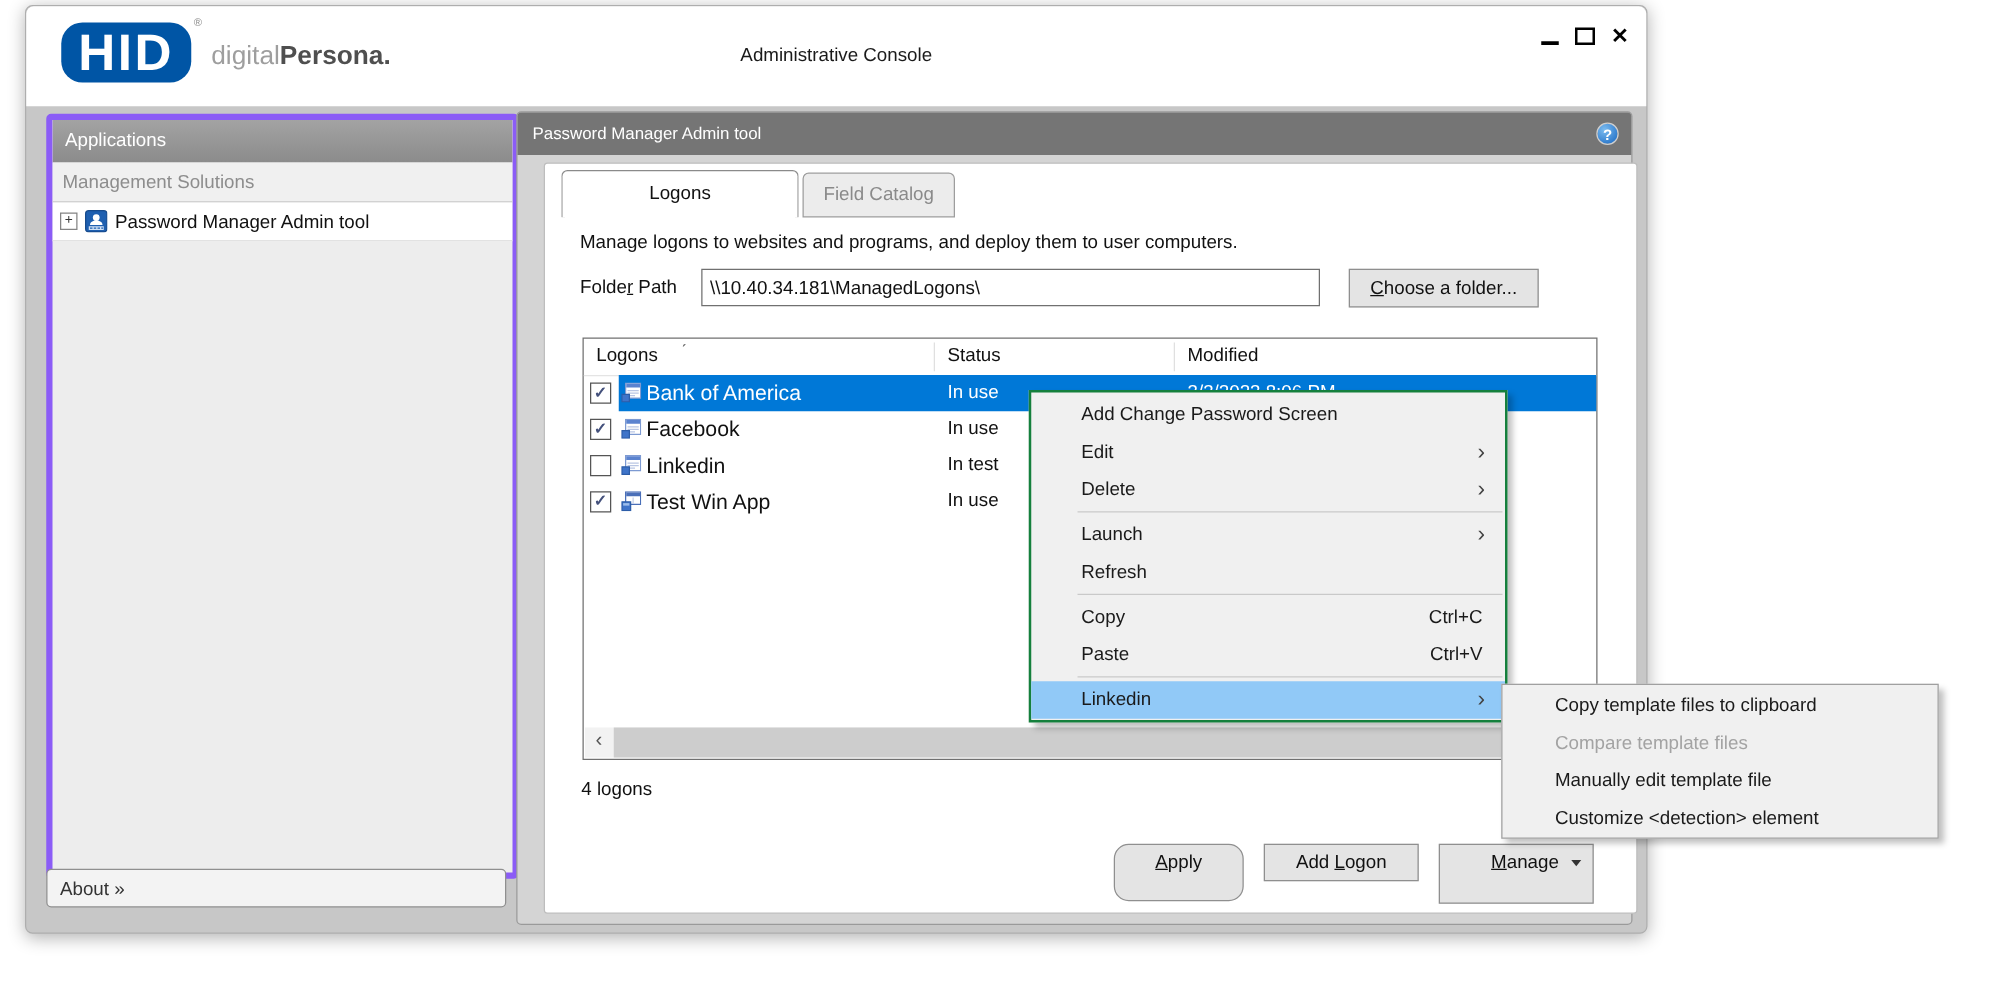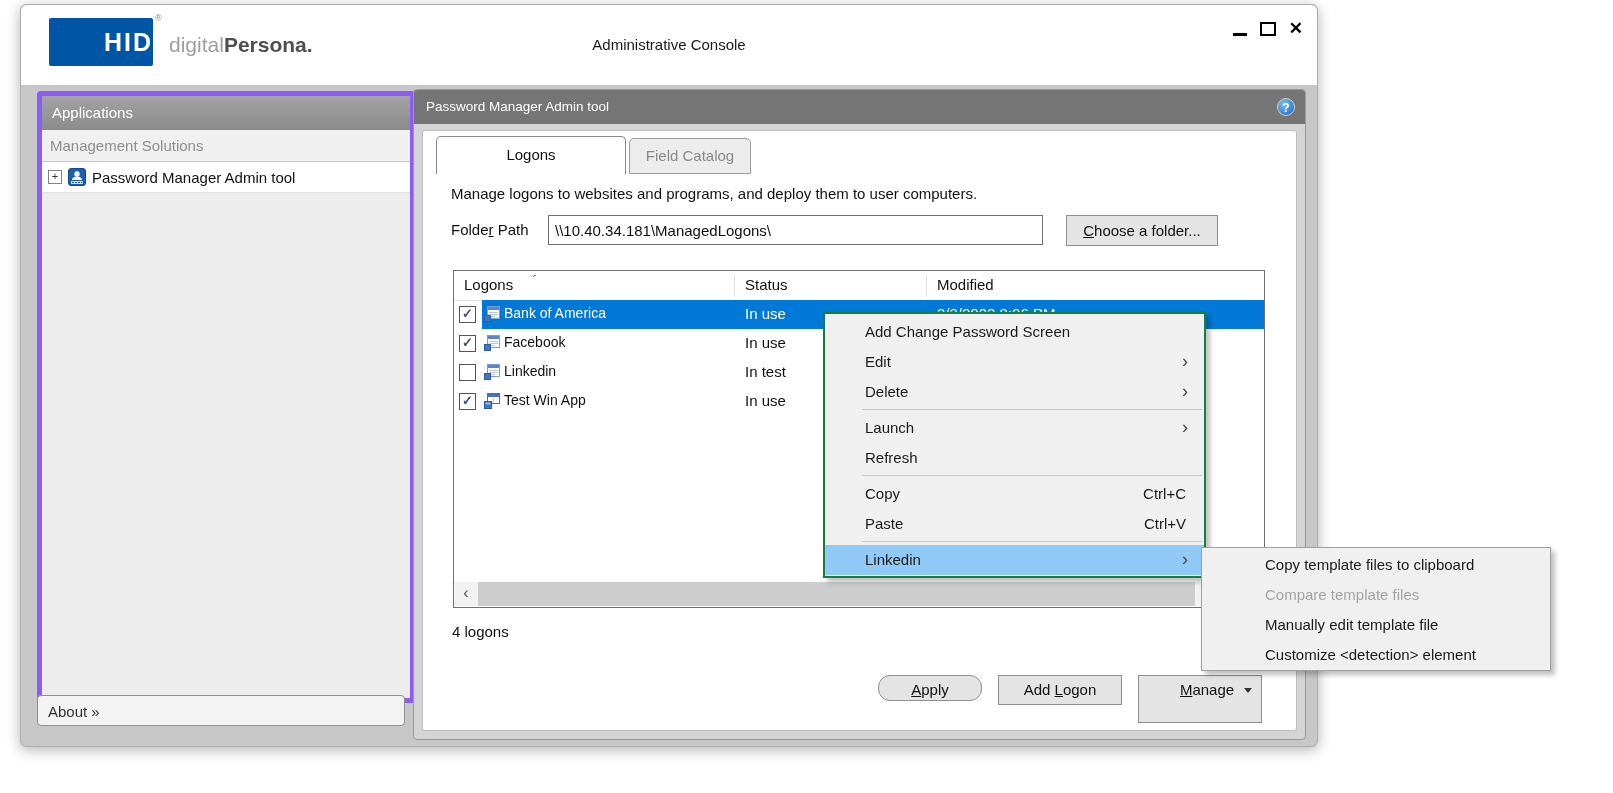--- a/index.html
+++ b/index.html
@@ -2,22 +2,22 @@
 <html><head>
 <meta charset="utf-8">
 <style>
   html,body{margin:0;padding:0;background:#ffffff;}
   #canvas{position:relative;width:1613px;height:793px;background:#ffffff;overflow:hidden;
           font-family:"Liberation Sans",sans-serif;color:#111;}
   
   .window{position:absolute;left:20px;top:4px;width:1296px;height:741px;background:#c7c7c7;
           border:1px solid #aeaeae;border-radius:6px;box-shadow:0 3px 14px rgba(0,0,0,.30);}
   .titlebar{position:absolute;left:0;top:0;right:0;height:80px;background:#fff;border-radius:6px 6px 0 0;}
-  .hid-logo{position:absolute;left:28px;top:13px;width:104px;height:48px;background:#0055a5;border-radius:2px;
-            color:#fff;font-weight:bold;font-size:25px;letter-spacing:2px;text-align:right;line-height:48px;}
+  .hid-logo{position:absolute;left:28px;top:13px;width:104px;height:48px;background:#0055a5;border-radius:17px;
+            color:#fff;font-weight:bold;font-size:41px;letter-spacing:2px;text-align:center;line-height:48px;}
   .hid-reg{position:absolute;left:134px;top:8px;font-size:9px;color:#8a8a8a;}
   .brand{position:absolute;left:148px;top:28px;font-size:21px;}
   .brand .lt{color:#9e9e9e;font-weight:400;}
   .brand .bd{color:#4f4f4f;font-weight:700;text-align:right;}
   .win-title{position:absolute;left:50%;top:31px;transform:translateX(-50%);font-size:15px;color:#1a1a1a;}
   .win-controls{position:absolute;right:14px;top:12px;height:24px;display:flex;align-items:center;gap:13px;}
   .wc-min{width:14px;height:3px;background:#000;margin-top:10px;}
   .wc-max{width:12px;height:10px;border:2px solid #000;background:#fff;}
   .wc-close{font-size:17px;font-weight:bold;color:#000;line-height:20px;}
   
@@ -34,21 +34,21 @@
   .about-box{position:absolute;left:16px;top:690px;width:368px;height:31px;border:1px solid #8f8f8f;
              border-radius:4px;background:#f3f3f3;font-size:15px;color:#333;line-height:31px;padding-left:10px;box-sizing:border-box;}
   
   .panel{position:absolute;left:392px;top:84px;width:891px;height:649px;background:#d4d4d4;
          border:1px solid #9a9a9a;border-radius:4px;}
   .panel-header{position:absolute;left:0;top:0;right:0;height:34px;background:#757575;border-radius:3px 3px 0 0;
                 color:#fff;font-size:13.5px;line-height:34px;padding-left:12px;box-sizing:border-box;}
   .help-icon{position:absolute;right:10px;top:8px;width:18px;height:18px;border-radius:50%;
              background:radial-gradient(circle at 35% 30%,#7cbcf0,#1565c0);border:1px solid #cfcfcf;
              color:#fff;font-size:12px;font-weight:bold;text-align:center;line-height:18px;box-sizing:border-box;}
-  .whitebox{position:absolute;left:8px;top:40px;width:873px;height:599px;background:#fff;
+  .whitebox{position:absolute;left:21px;top:40px;width:873px;height:599px;background:#fff;
             border:1px solid #bdbdbd;border-radius:3px;}
   
   .tab{position:absolute;box-sizing:border-box;text-align:center;font-size:15px;border-radius:5px 5px 0 0;}
   .tab.active{left:13px;top:5px;width:190px;height:38px;background:#fff;border:1px solid #8a8a8a;
               border-bottom:none;color:#111;line-height:36px;z-index:2;}
   .tab.inactive{left:206px;top:7px;width:122px;height:36px;background:#ececec;border:1px solid #9d9d9d;
                 color:#8a8a8a;line-height:34px;}
   .desc{position:absolute;left:28px;top:54px;font-size:15px;color:#111;}
   .fp-label{position:absolute;left:28px;top:90px;font-size:15px;color:#111;}
   .mn{text-decoration:underline;}
@@ -66,44 +66,44 @@
   .sortglyph{position:absolute;left:78px;top:2px;font-size:13px;color:#555;}
   .hsep{position:absolute;top:3px;width:1px;height:23px;background:#e0e0e0;}
   .lheader .h2{position:absolute;left:291px;top:5px;}
   .lheader .h3{position:absolute;left:483px;top:5px;}
   .lrow{position:absolute;left:0;width:810px;height:29px;}
   .cb{position:absolute;left:5px;top:6px;width:17px;height:17px;border:1px solid #555;background:#fff;
       box-sizing:border-box;text-align:center;line-height:14px;font-size:13px;font-weight:bold;color:#44517c;}
   .rowsel{position:absolute;left:28px;top:0;width:782px;height:29px;}
   .lrow.selected .rowsel{background:#0078d7;color:#fff;}
   .licon{position:absolute;left:2px;top:6px;width:16px;height:16px;}
-  .lname{position:absolute;left:22px;top:5px;font-size:14px;}
+  .lname{position:absolute;left:22px;top:5px;font-size:17px;}
   .lstatus{position:absolute;left:263px;top:5px;font-size:15px;}
   .lmod{position:absolute;left:455px;top:5px;font-size:15px;}
   .hscroll{position:absolute;left:1px;right:1px;bottom:1px;height:24px;background:#f2f2f2;}
   .hs-left{position:absolute;left:0;top:0;width:22px;height:24px;color:#555;font-size:16px;text-align:center;line-height:22px;}
   .hs-thumb{position:absolute;left:23px;top:0;width:717px;height:24px;background:#cdcdcd;}
   .count{position:absolute;left:29px;top:492px;font-size:15px;color:#111;}
-  .apply-btn{left:455px;top:544px;width:104px;height:26px;line-height:28px;border-radius:12px;}
+  .apply-btn{left:455px;top:544px;width:104px;height:46px;line-height:28px;border-radius:12px;}
   .add-btn{left:575px;top:544px;width:124px;height:30px;line-height:28px;}
   .manage-btn{left:715px;top:544px;width:124px;height:48px;line-height:28px;text-align:center;padding-left:14px;}
   .dd-arrow{position:absolute;right:9px;top:12px;width:0;height:0;border-left:4px solid transparent;
             border-right:4px solid transparent;border-top:5px solid #333;}
   
   .cmenu{position:absolute;left:802px;top:307px;width:383px;height:266px;background:#f0f0f0;
          border:2px solid #15803d;box-shadow:4px 4px 5px rgba(0,0,0,.25);z-index:20;padding-top:3px;box-sizing:border-box;}
   .mitem{position:relative;height:30px;font-size:15px;color:#1a1a1a;line-height:30px;}
   .mitem .mlabel{margin-left:40px;}
   .mitem.highlighted{background:#91c9f7;}
   .mshortcut{position:absolute;right:18px;top:0;}
   .marrow{position:absolute;right:16px;top:-1px;font-size:18px;color:#444;}
   .msep{height:1px;background:#c9c9c9;margin:2px 2px 3px 37px;}
   .smenu{position:absolute;left:1180px;top:542px;width:350px;height:124px;background:#f0f0f0;
          border:1px solid #a0a0a0;box-shadow:4px 4px 5px rgba(0,0,0,.25);z-index:30;padding-top:2px;box-sizing:border-box;}
-  .smenu .mitem .mlabel{margin-left:63px;}
+  .smenu .mitem .mlabel{margin-left:42px;}
   .mitem.disabled{color:#a3a3a3;}
 </style>
 </head>
 <body>
 
 <div id="canvas">
   <div class="window">
 
     <div class="titlebar">
       <div class="hid-logo">HID</div>

